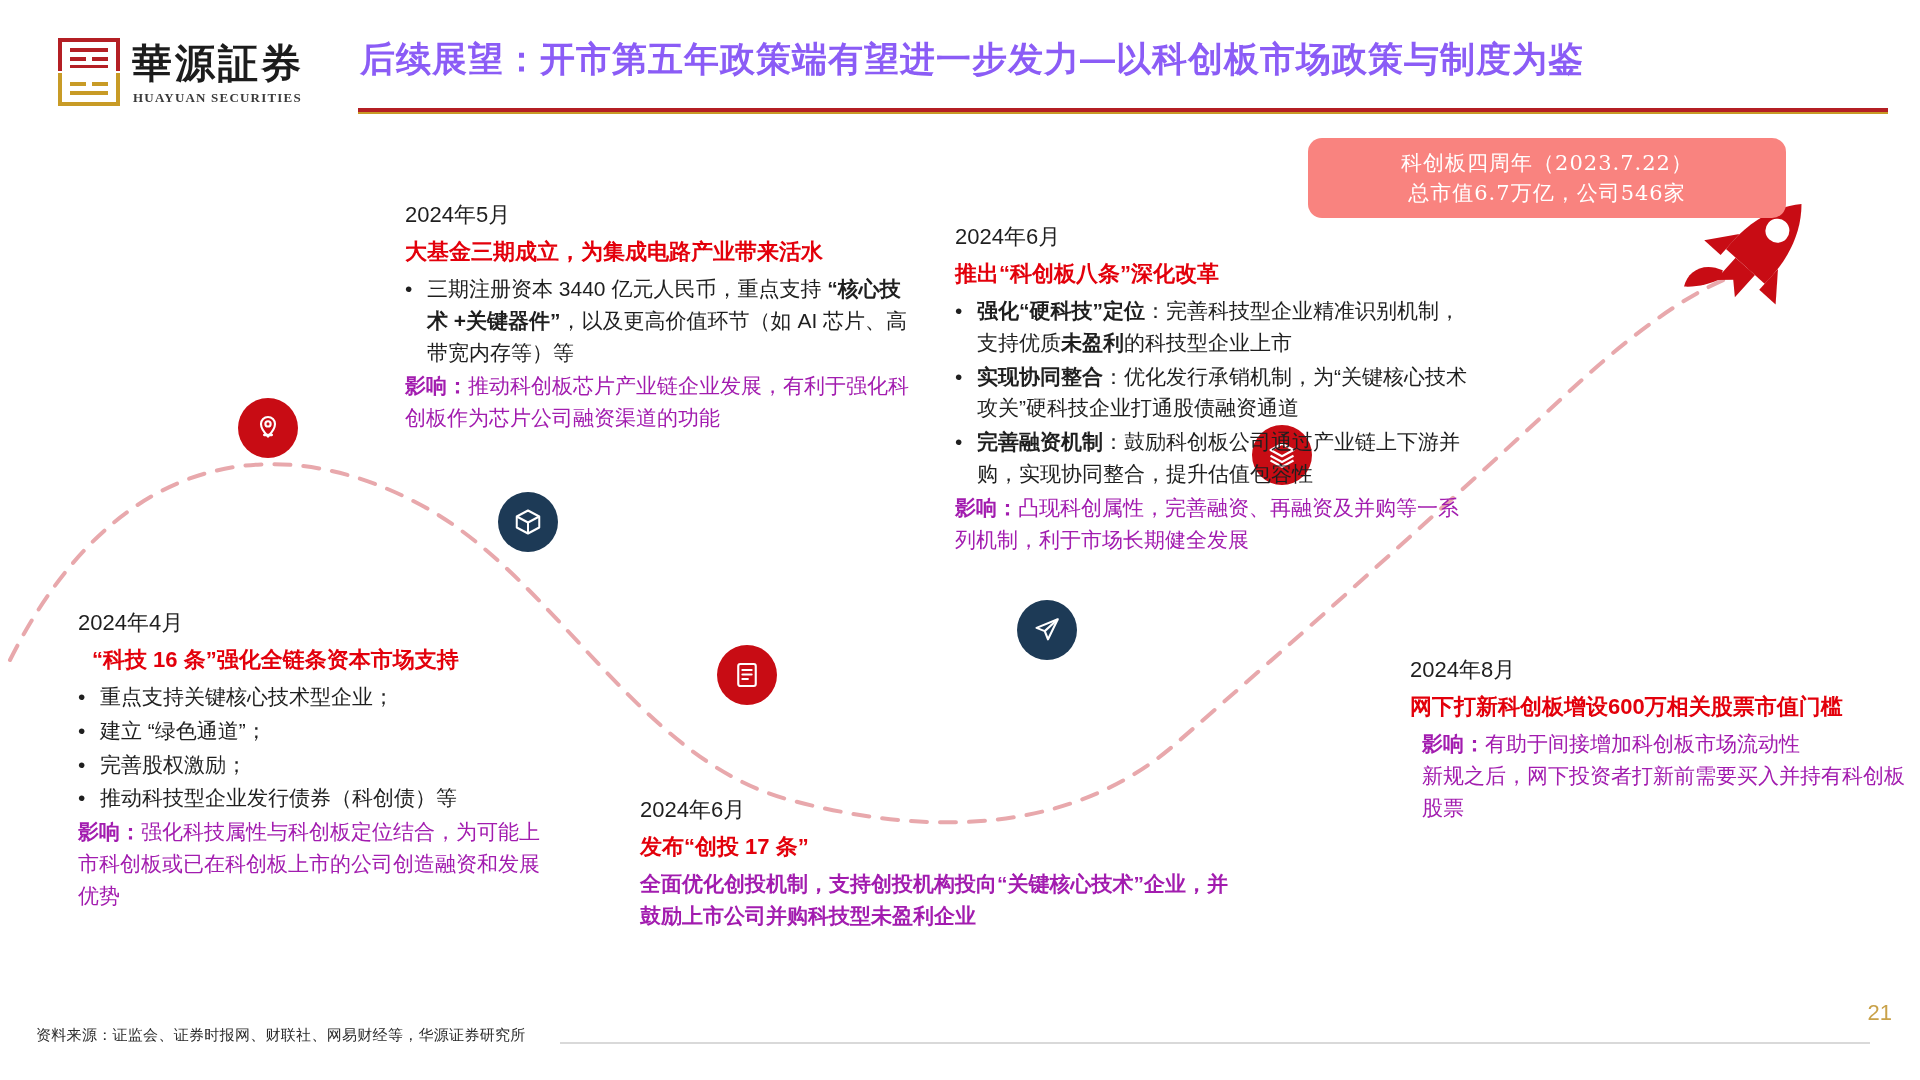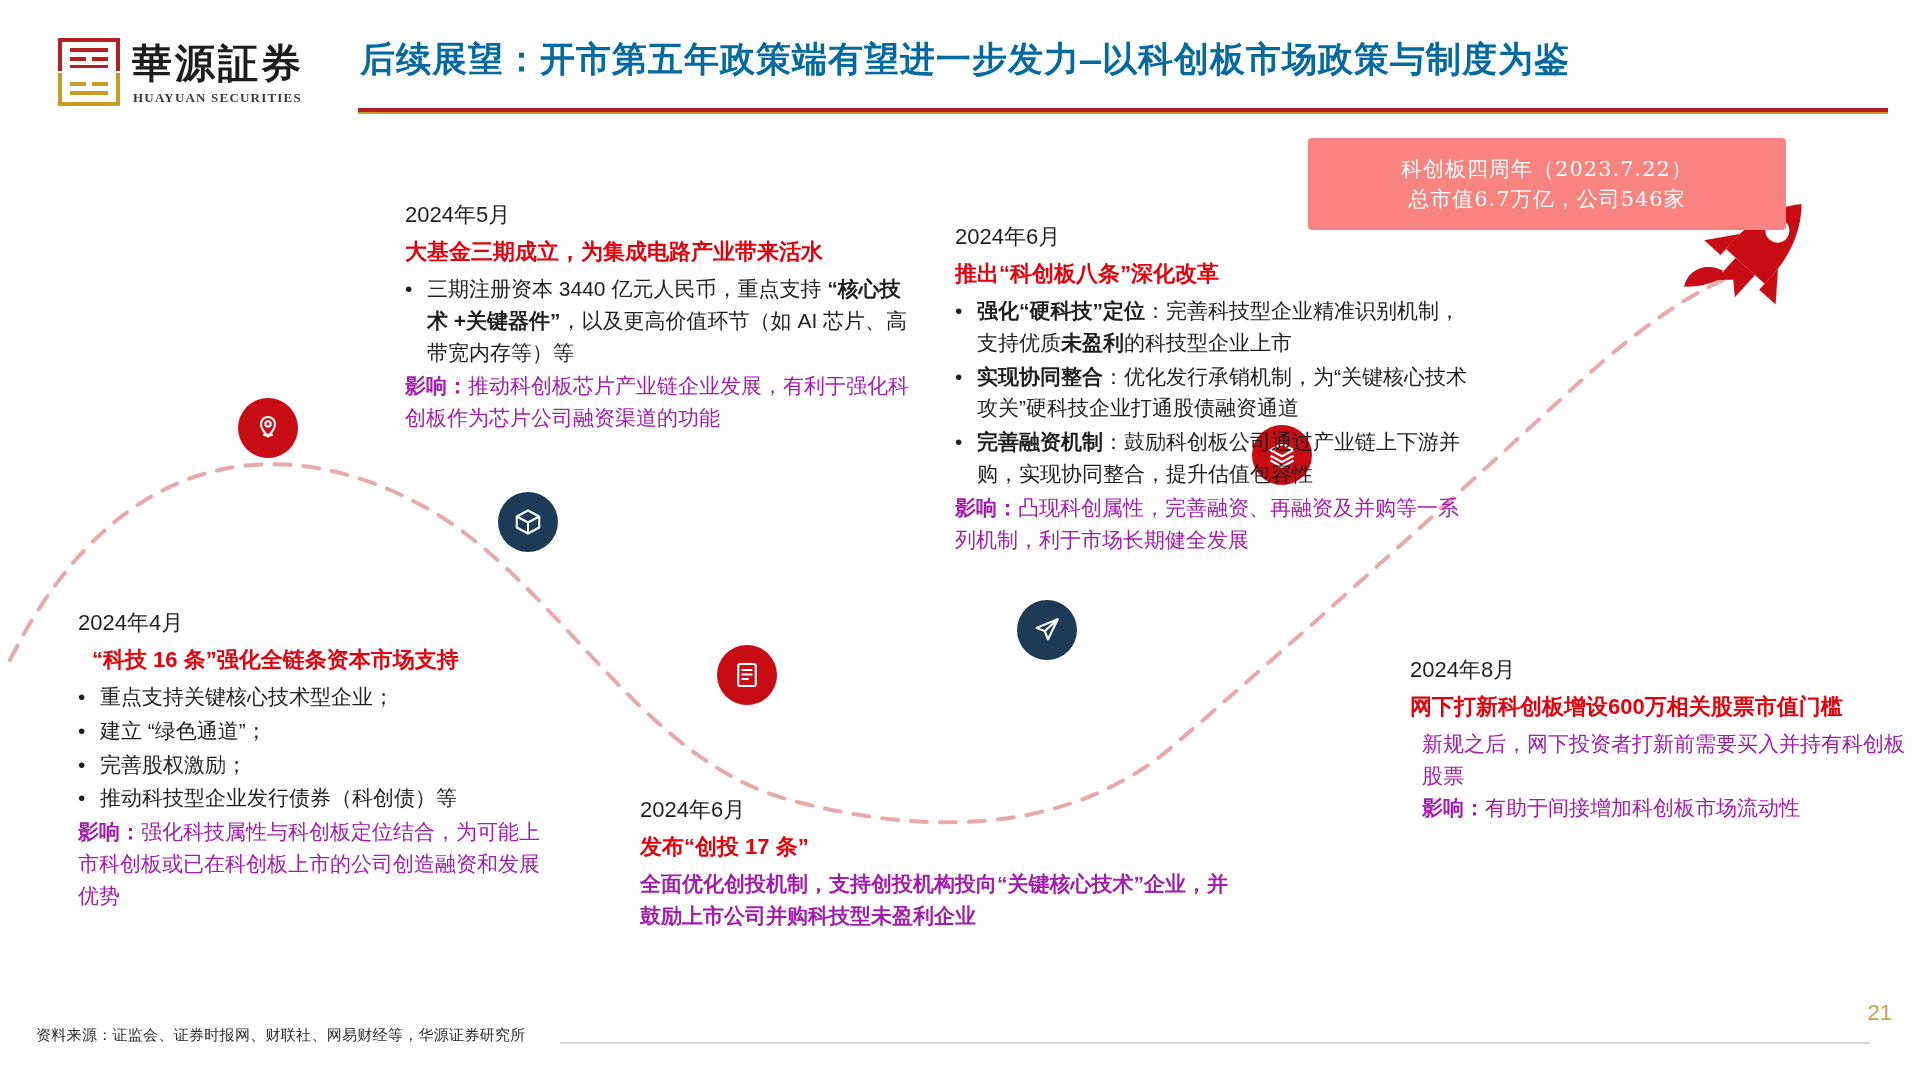--- a/index.html
+++ b/index.html
@@ -31,22 +31,22 @@
     font-family: Liberation Serif, serif;
     font-size: 40px; font-weight: 700; color: #1c1c1c; letter-spacing: 3px;
   }
   .logo-en {
     position: absolute; left: 133px; top: 90px;
     font-family: "Liberation Serif", serif;
     font-size: 13px; font-weight: 700; color: #3a3a3a; letter-spacing: 1.2px;
   }
   .header-title {
     position: absolute; left: 360px; top: 36px; right: 28px;
-    font-family: Liberation Mono, monospace;
-    font-size: 35px; font-weight: 700; color: #0369a1;
+    font-family: Liberation Sans, sans-serif;
+    font-size: 35px; font-weight: 700; color: #8b5cf6;
     letter-spacing: 1px; white-space: nowrap;
   }
   .header-rule {
     position: absolute; left: 358px; top: 108px; width: 1530px; height: 4px;
     background: #b41f24;
   }
   .header-rule2 {
     position: absolute; left: 358px; top: 112px; width: 1530px; height: 2px;
     background: #c89b26;
   }
@@ -57,22 +57,22 @@
   .node {
     position: absolute; width: 60px; height: 60px; border-radius: 50%;
     display: flex; align-items: center; justify-content: center;
   }
   .node.red  { background: #c80c14; }
   .node.navy { background: #1d3a56; }
   .node svg { width: 30px; height: 30px; }
 
   
   .callout {
-    position: absolute; left: 1308px; top: 138px; width: 478px; height: 92px;
-    background: #f9837f; border-radius: 4px;
+    position: absolute; left: 1308px; top: 138px; width: 478px; height: 80px;
+    background: #f9837f; border-radius: 14px;
     display: flex; flex-direction: column; align-items: center; justify-content: center;
     font-family: "DejaVu Serif", "Liberation Serif", serif;
     color: #ffffff; font-size: 21px; line-height: 1.45; letter-spacing: 1px;
   }
 
   
   .block { position: absolute; }
   .b-date {
     font-size: 22px; color: #1f1f1f; font-weight: 400; margin-bottom: 7px;
     font-family: "Liberation Sans", sans-serif;
@@ -263,24 +263,24 @@
     <div class="b-head">发布“创投 17 条”</div>
     <div class="b-p" style="font-weight:700;">
       <span>全面优化创投机制，支持创投机构投向“关键核心技</span><span>术”企业，并鼓励上市公司并购科技型未盈利企业</span>
     </div>
   </div>
 
   <div class="block" style="left:1410px; top:655px; width:500px;">
     <div class="b-date">2024年8月</div>
     <div class="b-head">网下打新科创板增设600万相关股票市值门槛</div>
     <div class="b-p" style="padding-left:12px;">
+      <b>影响：</b><span>有助于间接增加科创板市场流动性</span>
+    </div>
+    <div class="b-p" style="padding-left:12px;">
       <span>新规之后，网下投资者打新前需要买入并持有</span><span>科创板股票</span>
-    </div>
-    <div class="b-p" style="padding-left:12px;">
-      <b>影响：</b><span>有助于间接增加科创板市场流动性</span>
     </div>
   </div>
 
   <div class="footer-rule"></div>
   <div class="footer-src">资料来源：证监会、证券时报网、财联社、网易财经等，华源证券研究所</div>
   <div class="page-no">21</div>
 
 </div>
 
 </body></html>

